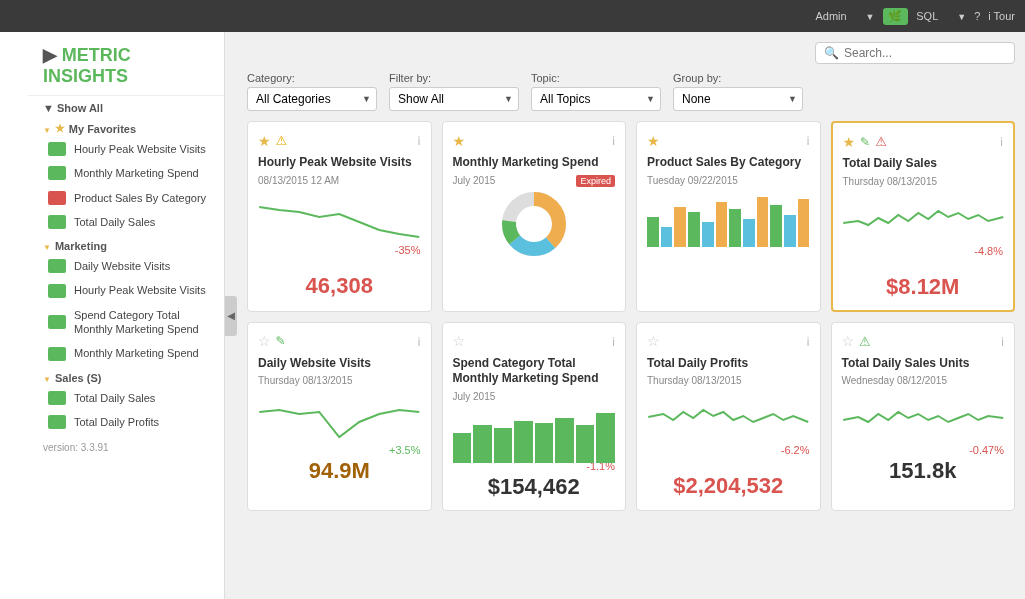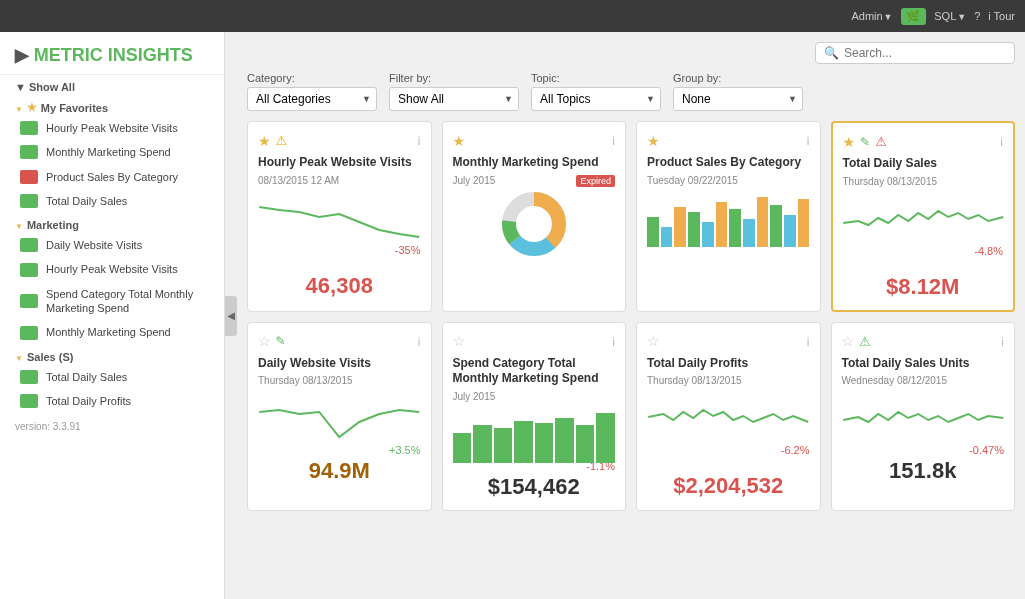--- a/index.html
+++ b/index.html
@@ -14,21 +14,21 @@
       justify-content: flex-end;
       padding: 0 10px;
       gap: 8px;
     }
     .top-nav-item {
       color: #ccc;
       font-size: 11px;
       cursor: pointer;
       display: flex;
       align-items: flex-end;
-      gap: 1px;
+      gap: 19px;
     }
     .top-nav-item .caret { font-size: 9px; }
     .green-logo {
       background: #5cb85c;
       color: white;
       padding: 2px 6px;
       border-radius: 3px;
       font-size: 11px;
       font-weight: bold;
     }
@@ -39,20 +39,21 @@
       height: 567px;
     }
 
     
     .sidebar {
       width: 225px;
       background: #fff;
       border-right: 1px solid #ddd;
       overflow-y: auto;
       flex-shrink: 0;
+      padding-left: 28px;
     }
     .sidebar-logo {
       padding: 12px 15px 8px;
       font-size: 18px;
       font-weight: bold;
       color: #333;
       border-bottom: 1px solid #eee;
     }
     .sidebar-logo span { color: #5cb85c; }
     .sidebar-section {

